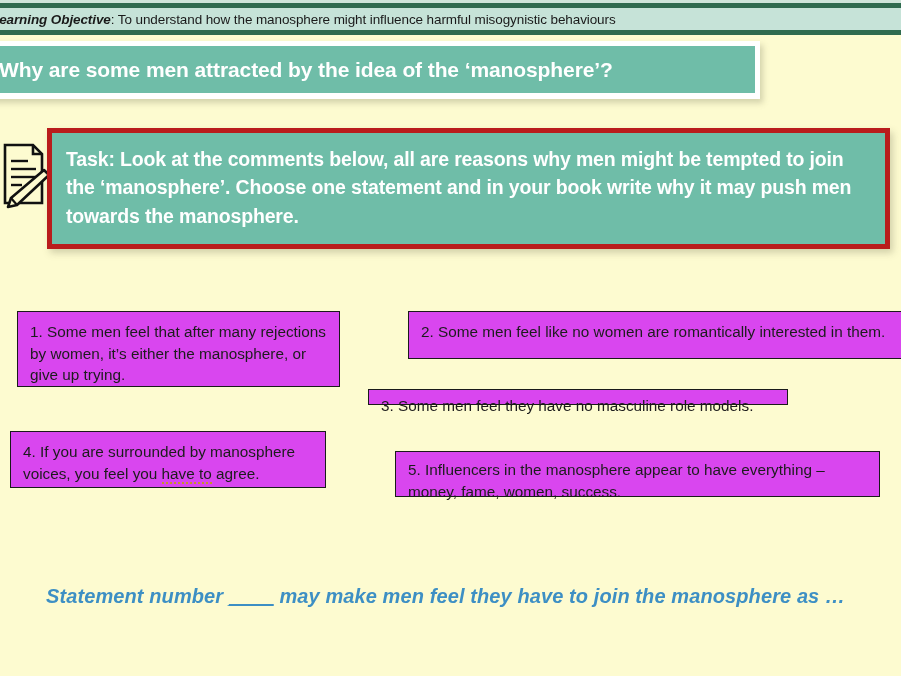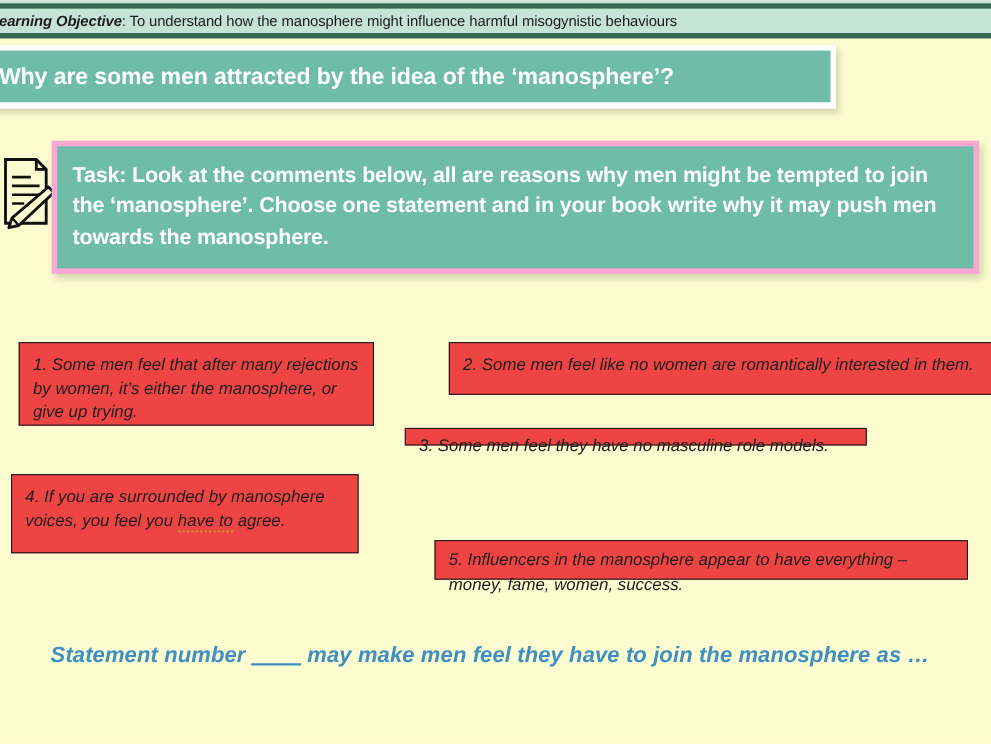--- a/index.html
+++ b/index.html
@@ -85,21 +85,21 @@
     width: 48px;
     height: 70px;
   }
 
   
   #task-frame {
     position: absolute;
     left: 47px;
     top: 128px;
     width: 843px;
-    background: #f9a8d4;
+    background: #b91c1c;
     padding: 5px;
     box-sizing: border-box;
     box-shadow: 3px 4px 7px rgba(120,120,90,0.32);
   }
   #task-box {
     background: #6fbda8;
     padding: 12px 14px 14px 14px;
     box-sizing: border-box;
   }
   #task-text {
@@ -108,34 +108,33 @@
     font-weight: bold;
     line-height: 1.45;
     letter-spacing: -0.15px;
   }
 
   
   .stmt {
     position: absolute;
     box-sizing: border-box;
     border: 1.4px solid #1a1a1a;
-    background: #ef4444;
+    background: #d946ef;
     font-size: 15.3px;
     color: #1c1c1c;
     line-height: 1.42;
     padding: 9px 11px 9px 12px;
-    font-style: italic;
   }
   #stmt-1 { left: 17px;  top: 311px; width: 323px; height: 76px; }
   #stmt-2 { left: 408px; top: 311px; width: 549px; height: 48px; }
   #stmt-3 { left: 368px; top: 389px; width: 420px; height: 16px;
             padding-top: 5px; padding-bottom: 5px; }
-  #stmt-4 { left: 10px;  top: 431px; width: 316px; height: 72px; }
-  #stmt-5 { left: 395px; top: 451px; width: 485px; height: 36px;
-            padding-top: 7px; margin-top: 40px; }
+  #stmt-4 { left: 10px;  top: 431px; width: 316px; height: 57px; }
+  #stmt-5 { left: 395px; top: 451px; width: 485px; height: 46px;
+            padding-top: 7px; }
 
   .grammar-underline {
     border-bottom: 2px dotted #c8922a;
     padding-bottom: 0px;
   }
 
   
   #sentence-starter {
     position: absolute;
     left: 46px;

